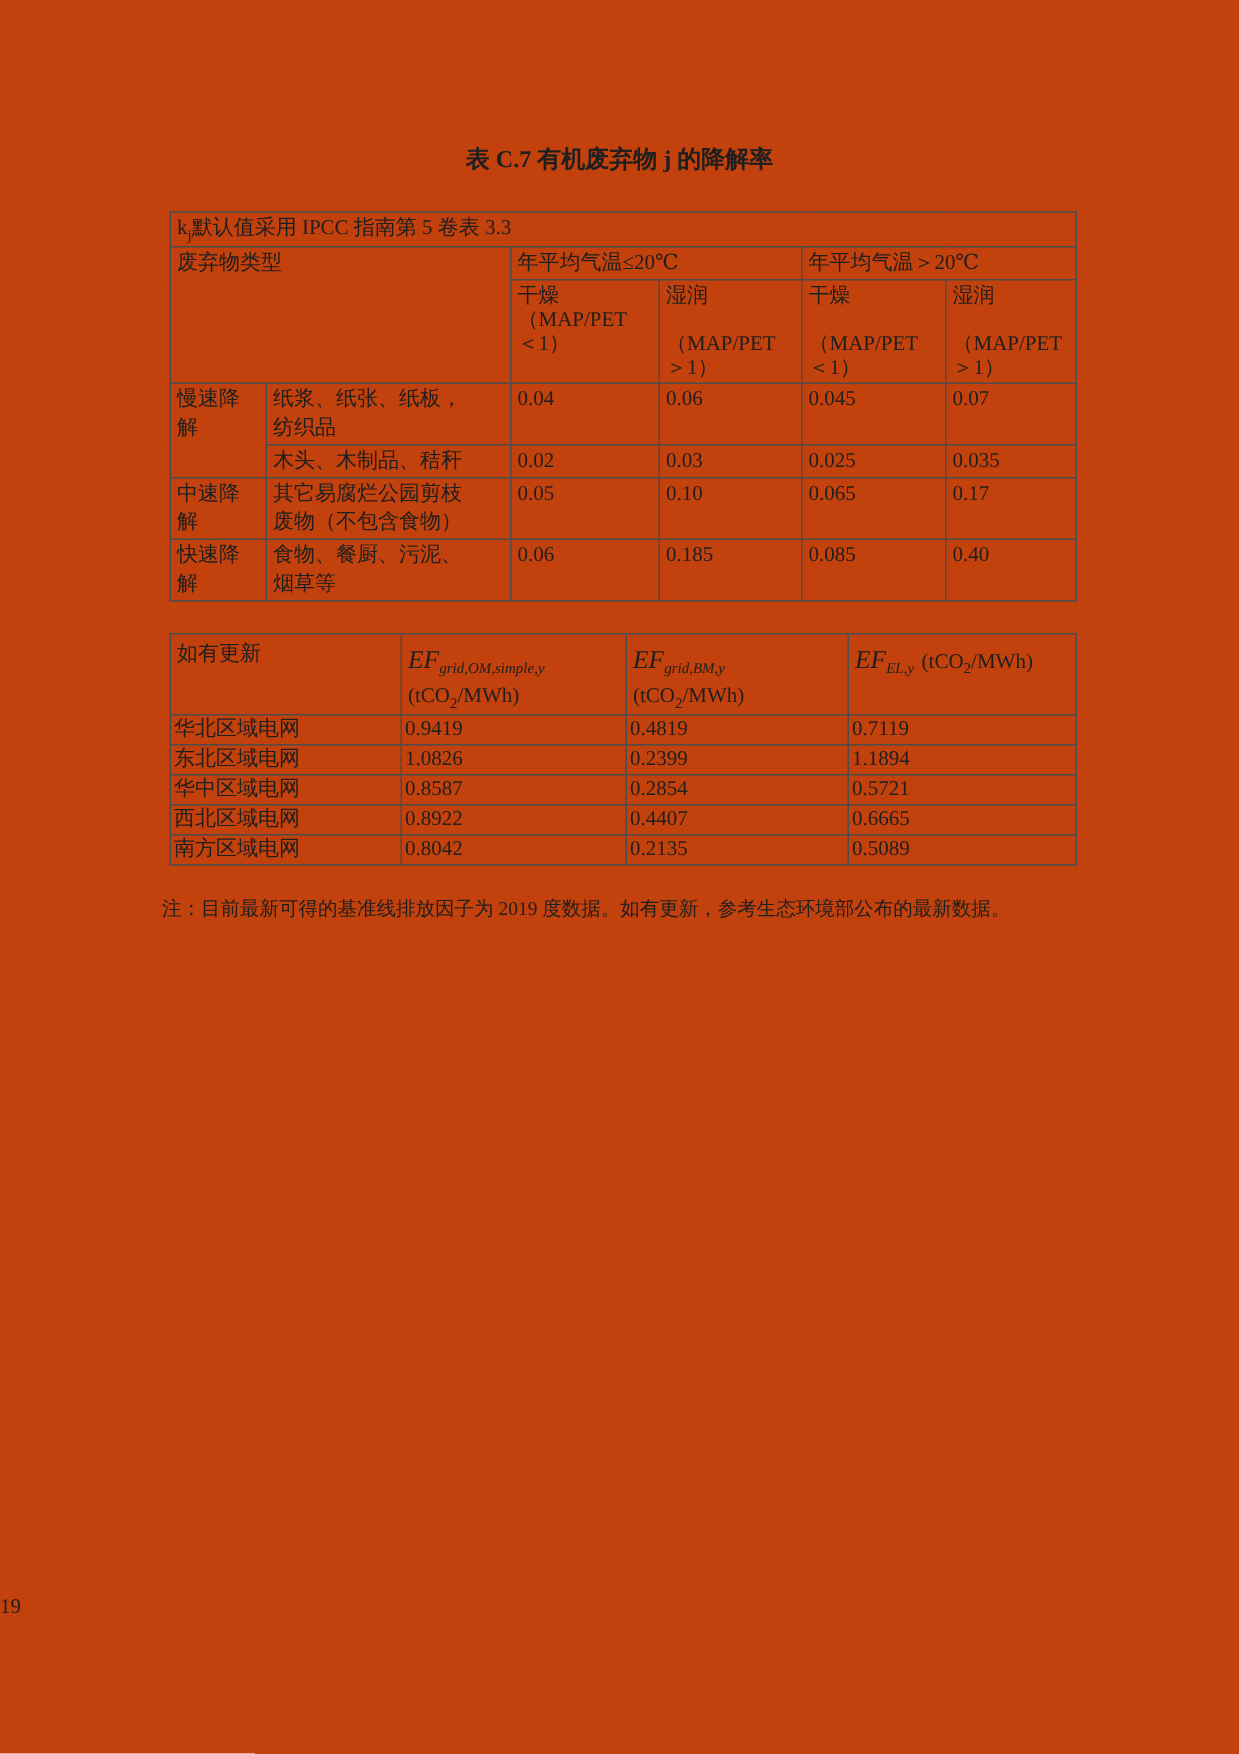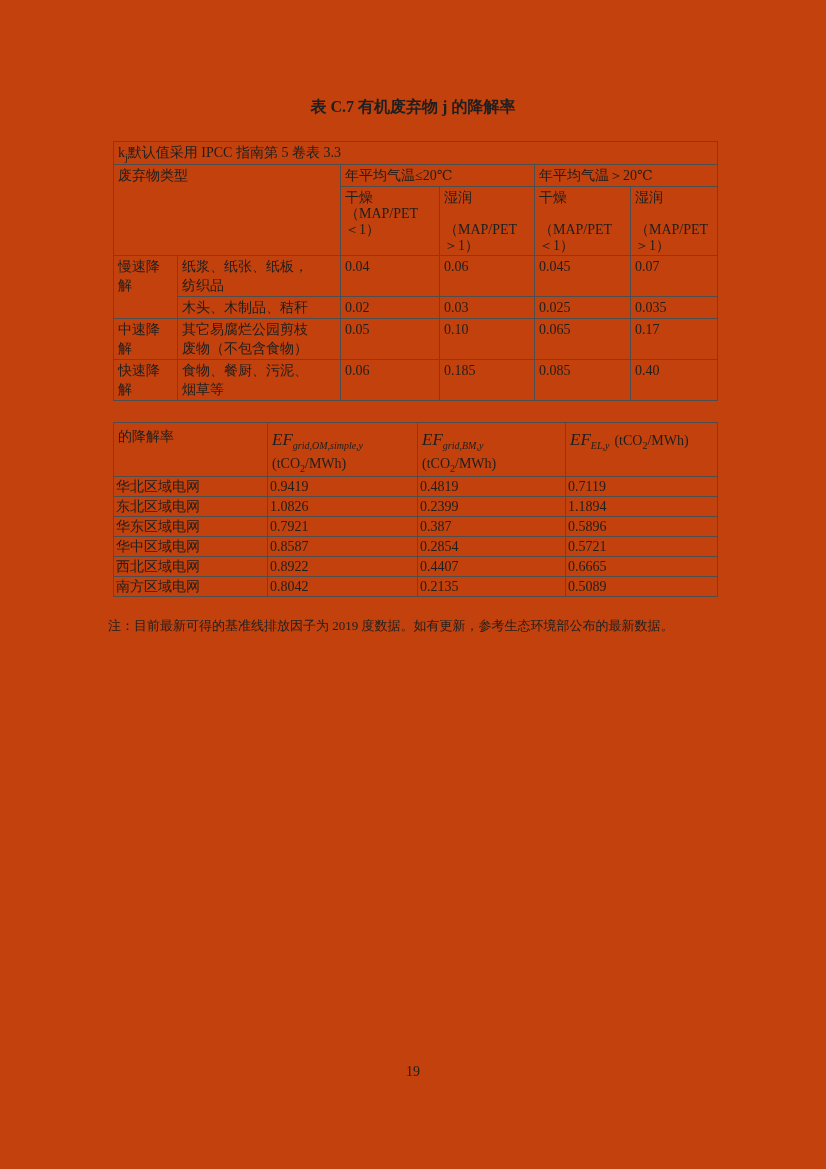--- a/index.html
+++ b/index.html
@@ -71,21 +71,21 @@
   .footnote {
     margin: 20px 0 0 108px;
     font-size: 13px;
     line-height: 18px;
   }
   .page-number {
     position: absolute;
     top: 1064px;
     left: 0;
     width: 100%;
-    text-align: center;
+    text-align: left;
     font-size: 14px;
   }
 </style>
 </head>
 <body>
 
 <div class="page">
 
   <div class="doc-title title-c7">表 C.7 有机废弃物 j 的降解率</div>
 
@@ -164,21 +164,21 @@
 
   <table class="t8">
     <colgroup>
       <col class="c0">
         <col class="c1">
         <col class="c2">
         <col class="c3">
     </colgroup>
     <tbody>
       <tr class="hdr">
-        <td>的降解率</td>
+        <td>如有更新</td>
         <td>
           <div class="ef-line"><span class="ef-base">EF</span><sub class="ef-sub">grid,OM,simple,y</sub></div>
           <div class="unit-line"><span>(tCO</span><sub>2</sub><span>/MWh)</span></div>
         </td>
         <td>
           <div class="ef-line"><span class="ef-base">EF</span><sub class="ef-sub">grid,BM,y</sub></div>
           <div class="unit-line"><span>(tCO</span><sub>2</sub><span>/MWh)</span></div>
         </td>
         <td>
           <div class="ef-line"><span class="ef-base">EF</span><sub class="ef-sub">EL,y</sub><span class="unit-inline"><span>(tCO</span><sub>2</sub><span>/MWh)</span></span></div>
@@ -190,26 +190,20 @@
         <td>0.4819</td>
         <td>0.7119</td>
       </tr>
       <tr class="data">
         <td>东北区域电网</td>
         <td>1.0826</td>
         <td>0.2399</td>
         <td>1.1894</td>
       </tr>
       <tr class="data">
-        <td>华东区域电网</td>
-        <td>0.7921</td>
-        <td>0.387</td>
-        <td>0.5896</td>
-      </tr>
-      <tr class="data">
         <td>华中区域电网</td>
         <td>0.8587</td>
         <td>0.2854</td>
         <td>0.5721</td>
       </tr>
       <tr class="data">
         <td>西北区域电网</td>
         <td>0.8922</td>
         <td>0.4407</td>
         <td>0.6665</td>

